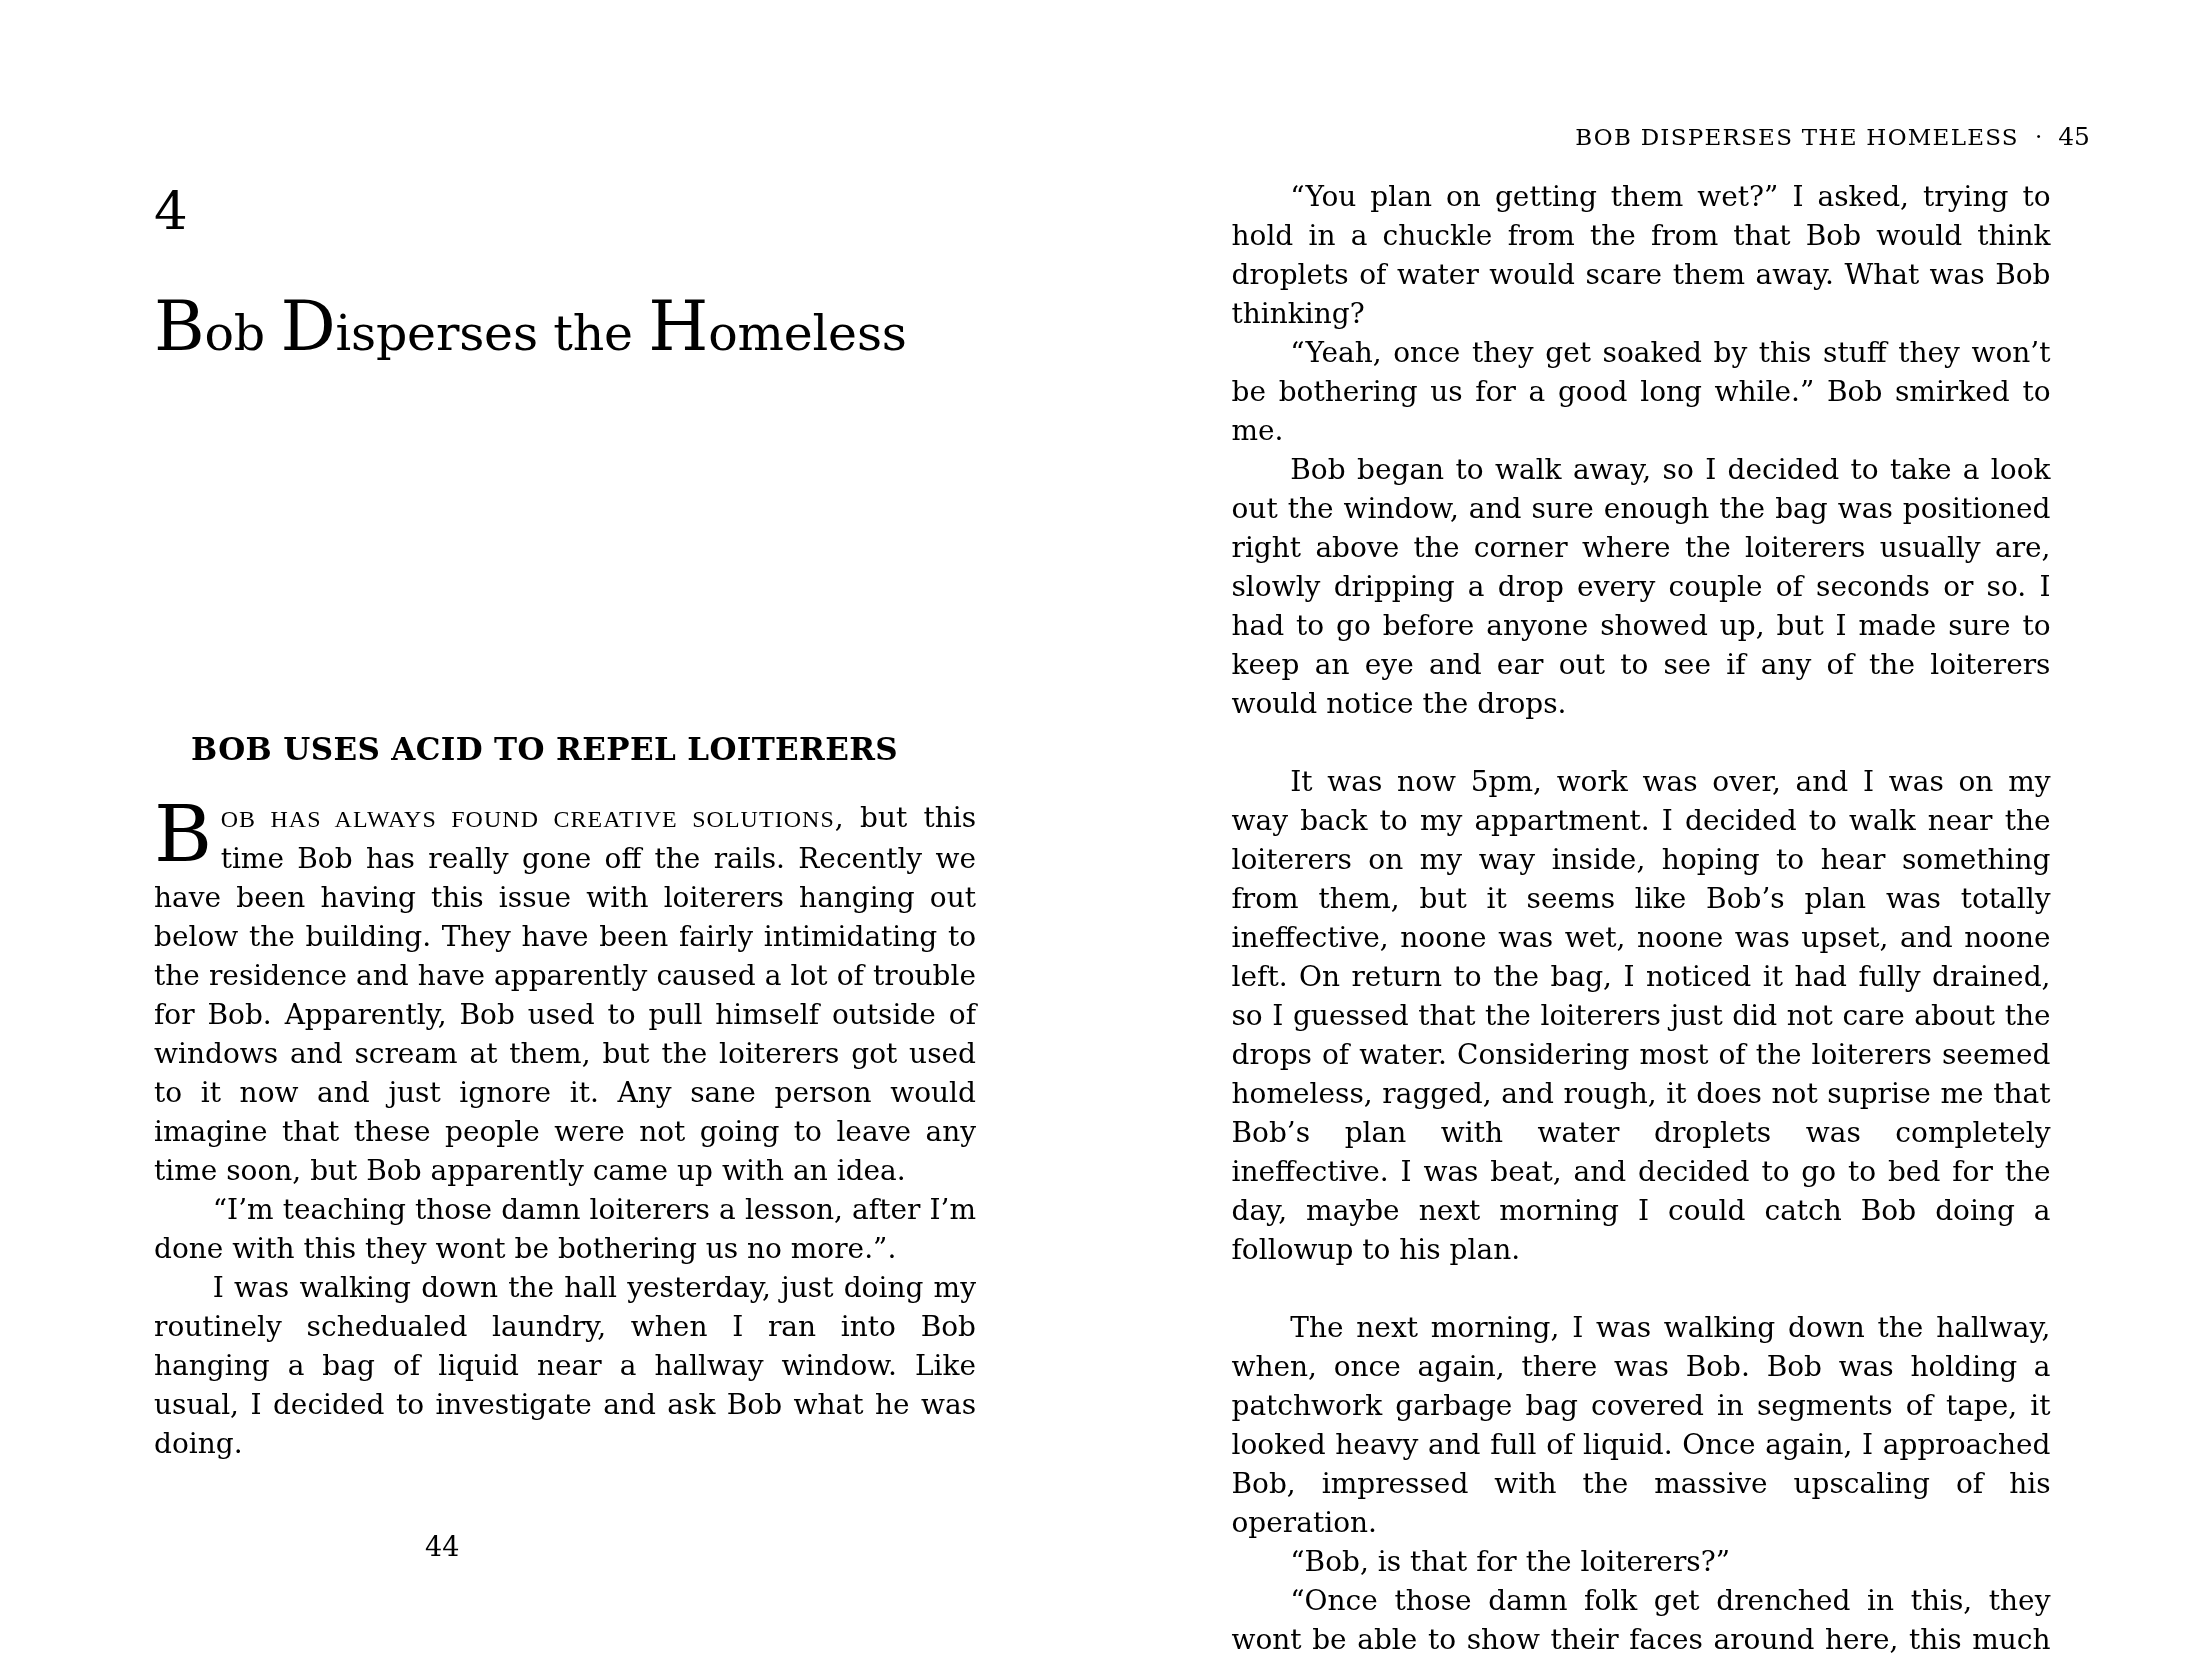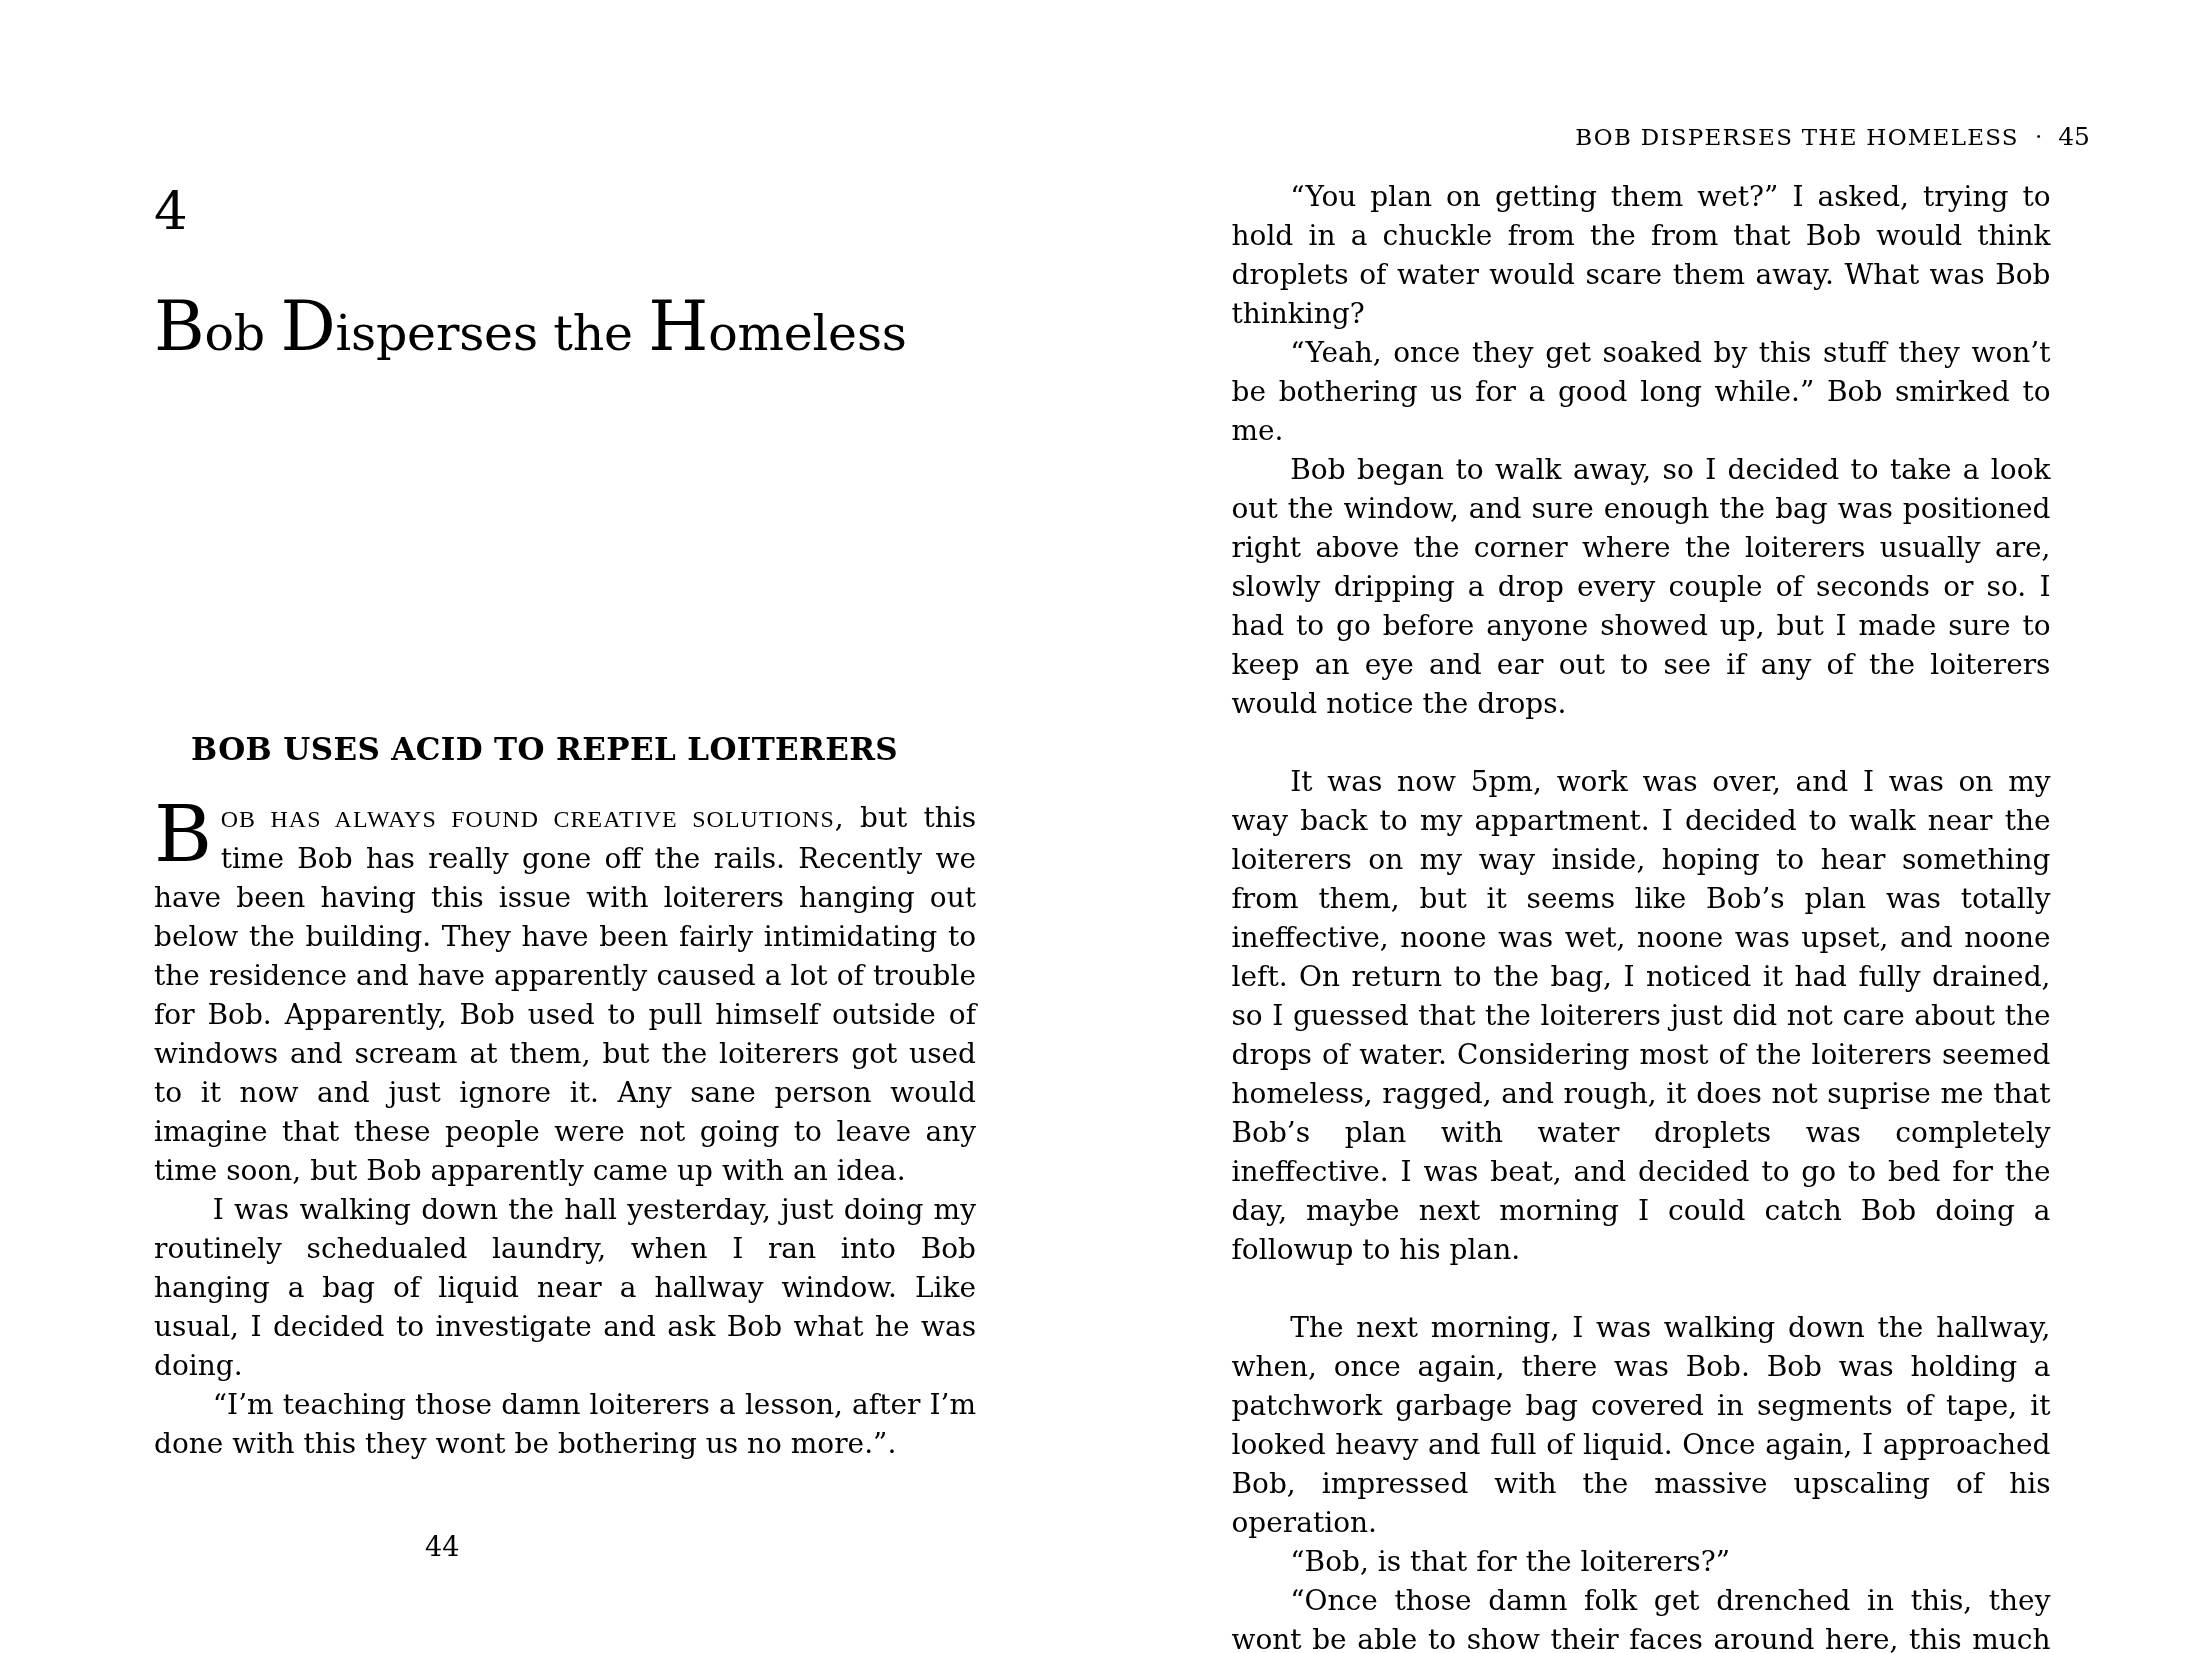--- a/index.html
+++ b/index.html
@@ -171,22 +171,22 @@
     <div class="chapter-number">4</div>
 
     <div class="chapter-title">
       <span class="cap">B</span><span>ob </span><span class="cap">D</span><span>isperses the </span><span class="cap">H</span><span>omeless</span>
     </div>
 
     <div class="section-heading">BOB USES ACID TO REPEL LOITERERS</div>
 
     <div class="verso-body">
       <p><span class="dropcap">B</span><span class="smallcaps">OB HAS ALWAYS FOUND CREATIVE SOLUTIONS</span><span>, but this time Bob has really gone off the rails. Recently we have been having this issue with loiterers hanging out below the building. They have been fairly intimidating to the residence and have apparently caused a lot of trouble for Bob. Apparently, Bob used to pull himself outside of windows and scream at them, but the loiterers got used to it now and just ignore it. Any sane person would imagine that these people were not going to leave any time soon, but Bob apparently came up with an idea.</span></p>
+      <p>“I’m teaching those damn loiterers a lesson, after I’m done with this they wont be bothering us no more.”.</p>
       <p>I was walking down the hall yesterday, just doing my routinely schedualed laundry, when I ran into Bob hanging a bag of liquid near a hallway window. Like usual, I decided to investigate and ask Bob what he was doing.</p>
-      <p>“I’m teaching those damn loiterers a lesson, after I’m done with this they wont be bothering us no more.”.</p>
     </div>
 
     <div class="folio-verso">
       <span class="folio-inner">44</span>
     </div>
 
   </div>
 
   <div class="page">
 

